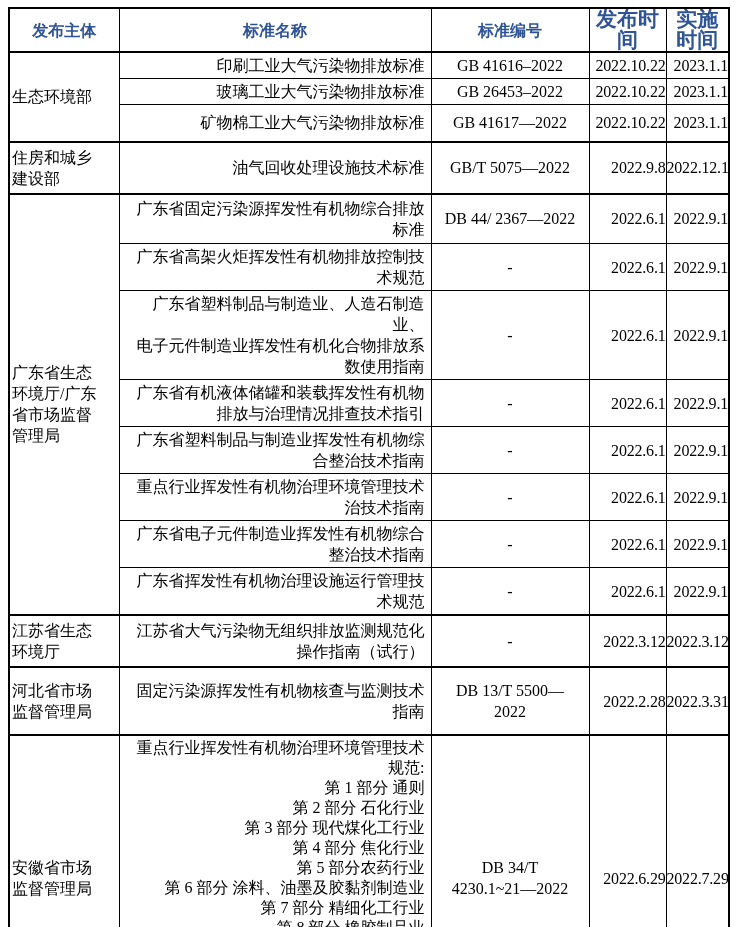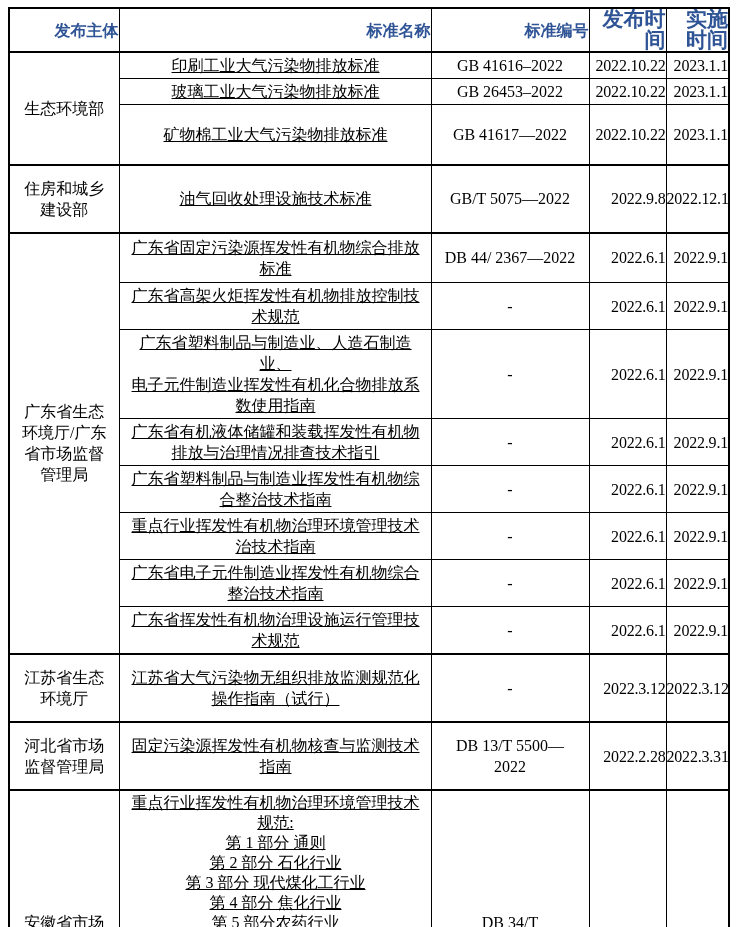--- a/index.html
+++ b/index.html
@@ -2,25 +2,25 @@
 <html><head>
 <meta charset="utf-8">
 <style>
   html,body { margin:0; padding:0; background:#ffffff; }
   body { width:736px; height:927px; font-family:"Liberation Serif","DejaVu Serif",serif; color:#000; }
   .page { padding:7px 8px; }
   table.std { border-collapse:collapse; table-layout:fixed; width:720px;
               border:2px solid #000; font-size:16px; }
   th, td { border:1px solid #000; vertical-align:middle; line-height:21px;
            overflow:hidden; padding:0; }
-  thead th { color:#2f5496; font-weight:bold; text-align:right; height:22px;
+  thead th { color:#2f5496; font-weight:bold; text-align:center; height:22px;
              border-bottom:2px solid #000;margin-left:12px; }
   th.tight { font-size:21px; }
-  td.entity { text-align:center; white-space:pre-line; padding:12px 2px; }
-  td.name { text-align:center; white-space:pre-line; padding:2px 6px 2px 7px;text-decoration:underline; }
+  td.entity { text-align:left; white-space:pre-line; padding:4px 2px; }
+  td.name { text-align:right; white-space:pre-line; padding:2px 6px 2px 7px; }
   td.code { text-align:center; white-space:pre-line; padding:0 13px; }
   td.date { text-align:right; padding:0; letter-spacing:-0.2px; }
   tr.gtop td { border-top:2px solid #000; }
   td.anhui-name { line-height:20px; }
 </style>
 </head>
 <body>
 
 <div class="page">
   <table class="std">
@@ -48,21 +48,21 @@
         <td class="code">GB 41616–2022</td>
         <td class="date">2022.10.22</td>
         <td class="date">2023.1.1</td>
       </tr>
       <tr style="height:25px">
         <td class="name">玻璃工业大气污染物排放标准</td>
         <td class="code">GB 26453–2022</td>
         <td class="date">2022.10.22</td>
         <td class="date">2023.1.1</td>
       </tr>
-      <tr style="height:60px">
+      <tr style="height:37px">
         <td class="name">矿物棉工业大气污染物排放标准</td>
         <td class="code">GB 41617—2022</td>
         <td class="date">2022.10.22</td>
         <td class="date">2023.1.1</td>
       </tr>
 
       <tr class="gtop" style="height:38px">
         <td class="entity">住房和城乡
 建设部</td>
         <td class="name">油气回收处理设施技术标准</td>

